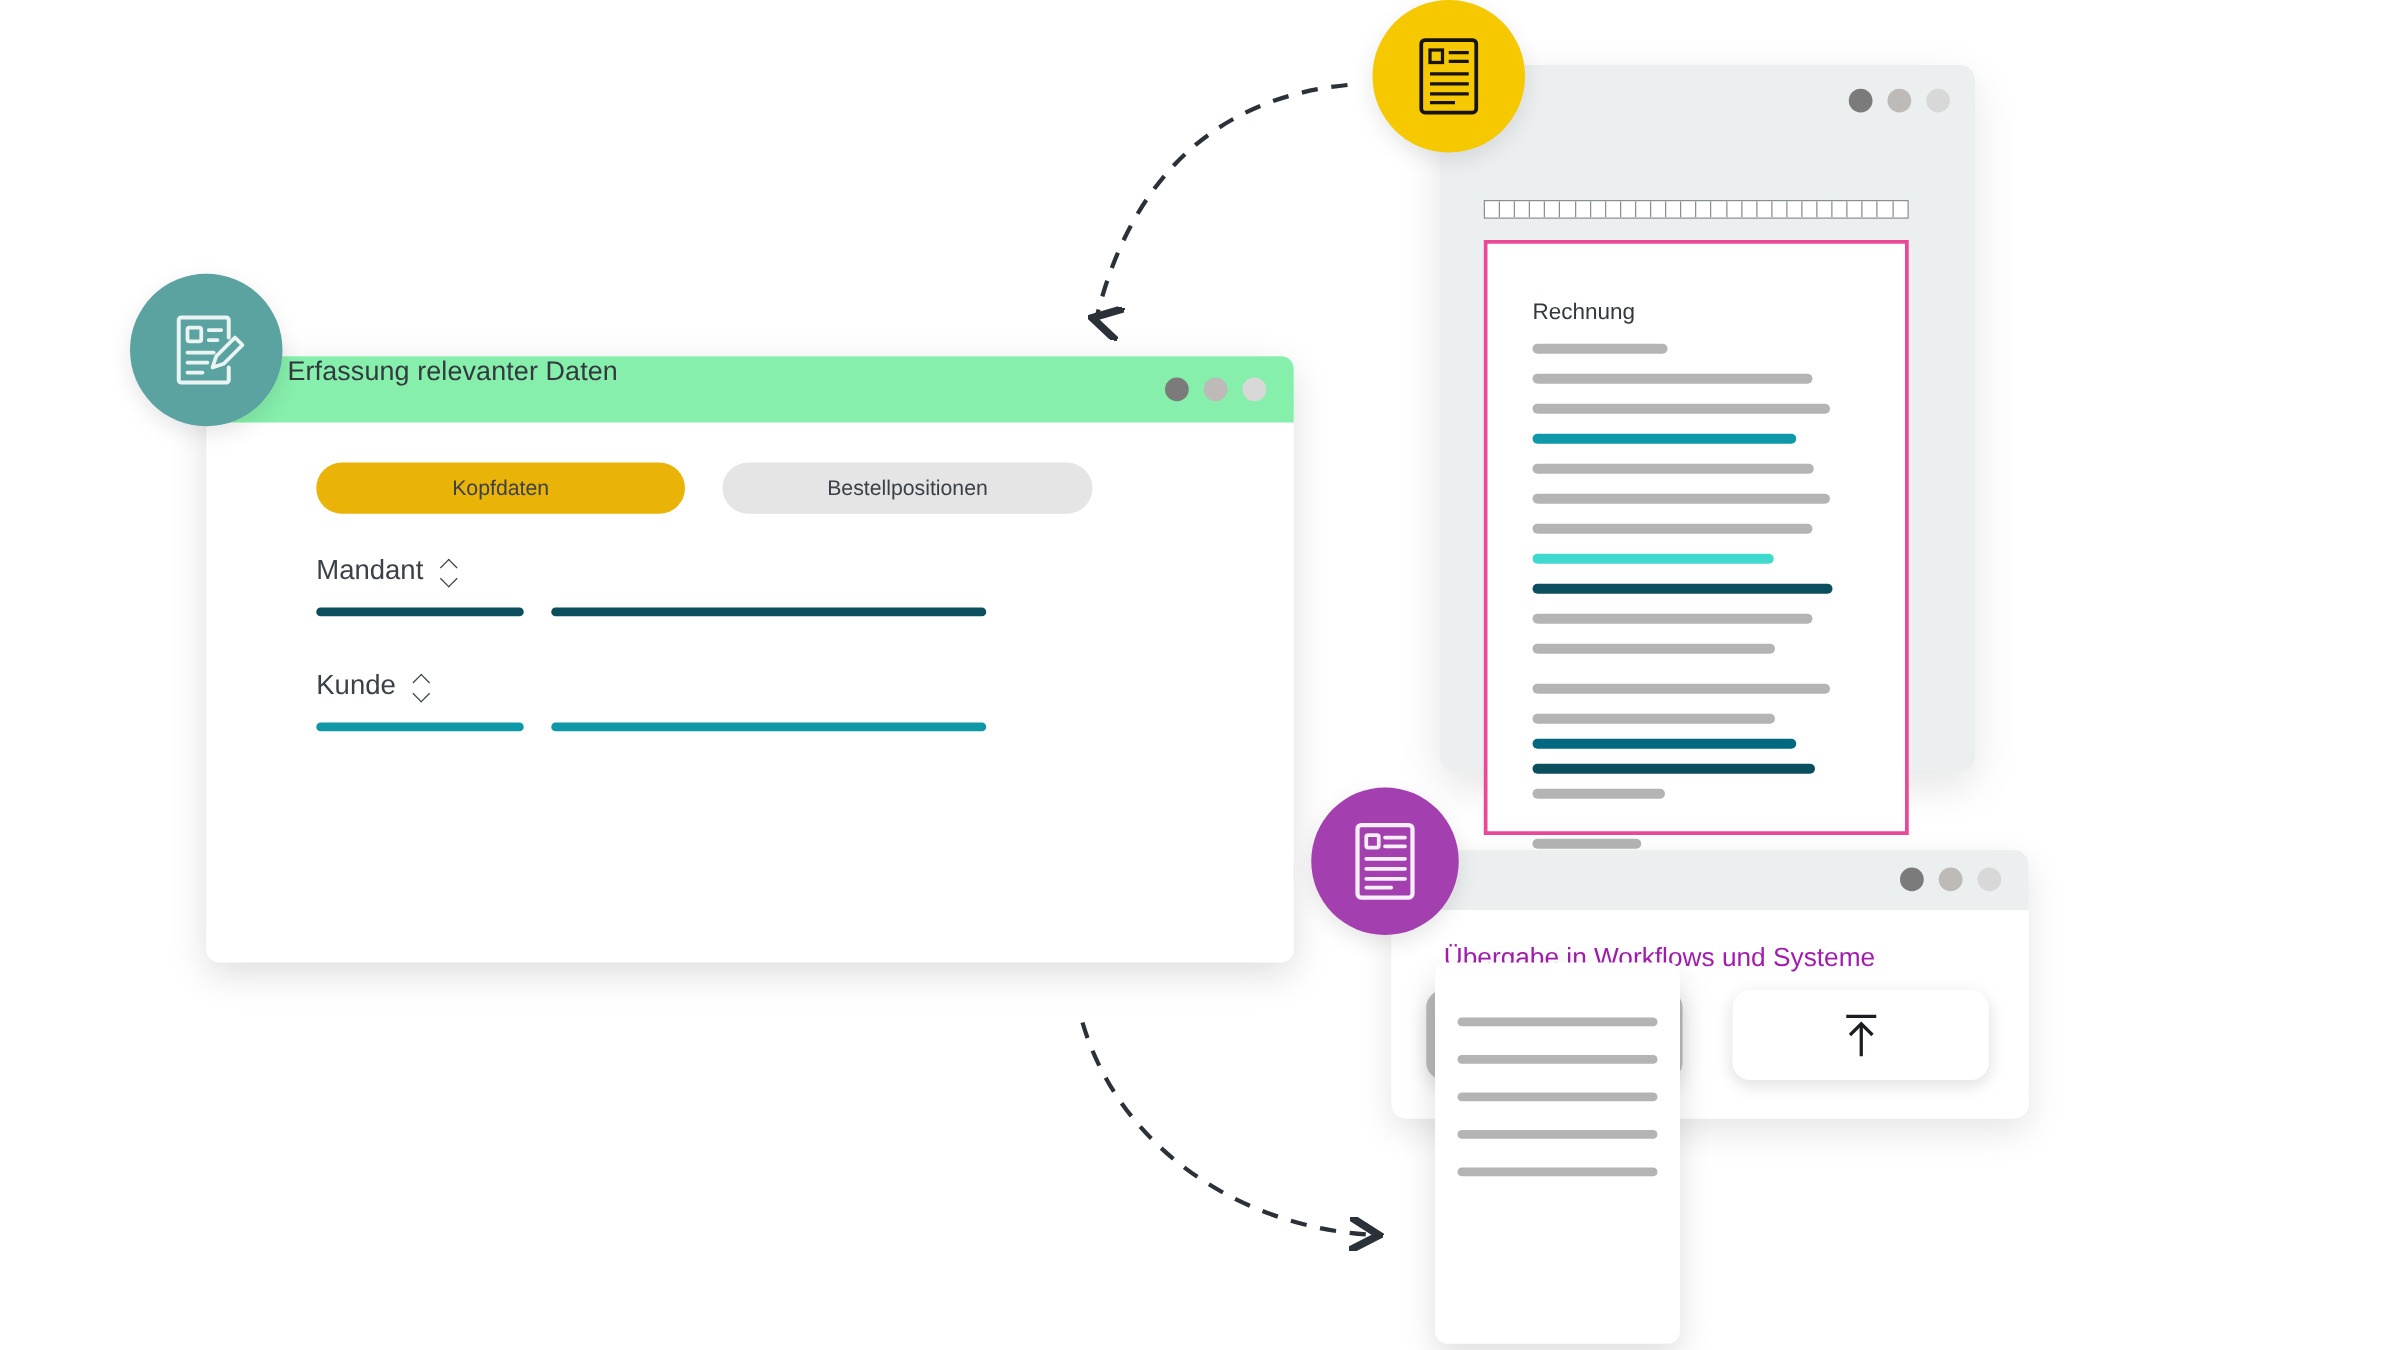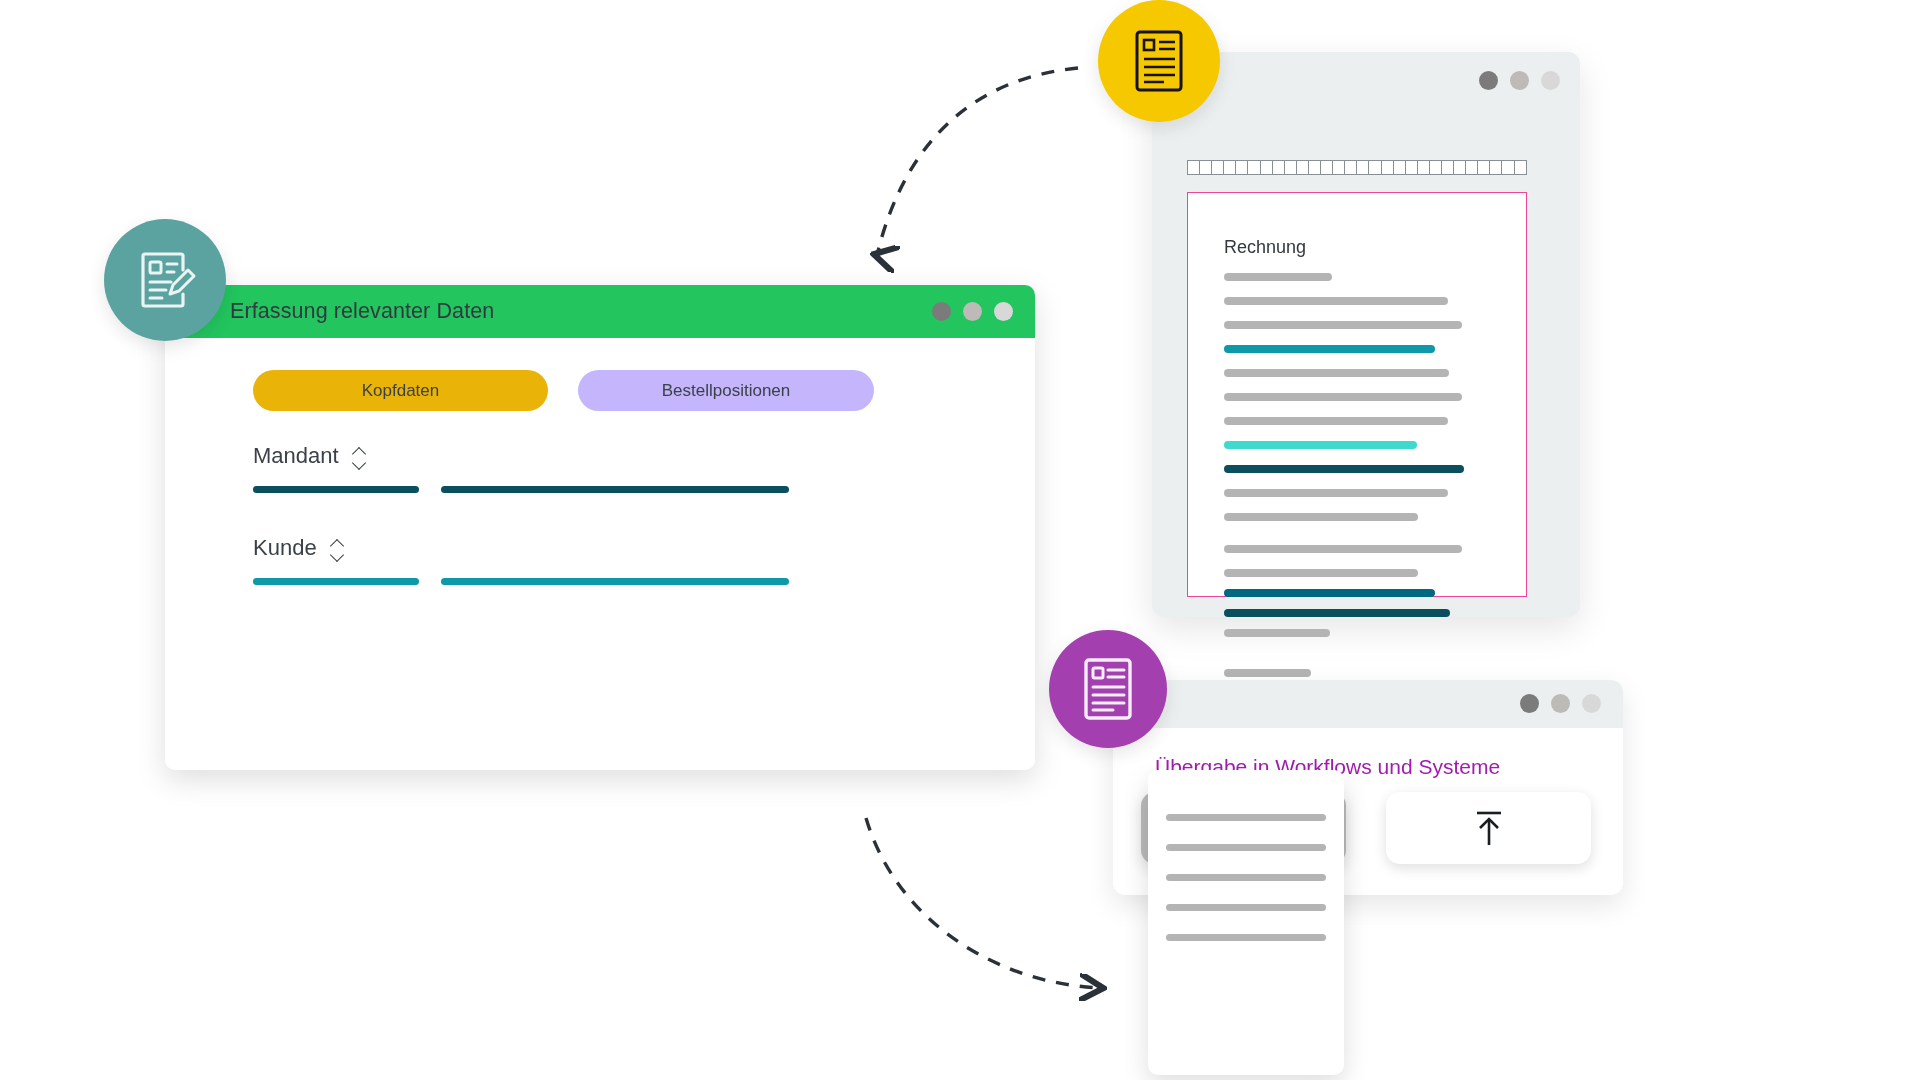--- a/index.html
+++ b/index.html
@@ -21,38 +21,38 @@
   .dot.d3 { background: #d8d8d8; }
 
   
   #win-main {
     left: 165px; top: 285px; width: 870px; height: 485px;
     background: #ffffff;
     border-radius: 10px;
     box-shadow: 0 10px 30px rgba(0,0,0,0.13);
   }
   #win-main .win-bar {
-    height: 53px; background: #22c55e; border-radius: 10px 10px 0 0;
-    display: flex; align-items: center;
+    height: 53px; background: #86efac; border-radius: 10px 10px 0 0;
+    display: flex; 
   }
   #win-main .win-title {
     margin-left: 65px; font-size: 21.5px; color: #33393f; font-weight: 400;
     letter-spacing: .1px;
   }
   #win-main .dots { right: 22px; top: 17px; }
 
   .tabs { position: absolute; left: 88px; top: 85px; display: flex; gap: 30px; }
   .tab {
     height: 41px; border-radius: 21px; display: flex; align-items: center;
     justify-content: center; font-size: 17px; color: #3b4148; font-weight: 400;
     cursor: pointer; border: none;
     font-family: "Liberation Sans", sans-serif;
   }
   .tab.active { background: #eab308; width: 295px; }
-  .tab.inactive { background: #c4b5fd; width: 296px; }
+  .tab.inactive { background: #e5e5e5; width: 296px; }
 
   .field-group { position: absolute; left: 88px; }
   .field-label {
     font-size: 22px; color: #3b4148; display: flex; align-items: center; gap: 14px;
     white-space: nowrap;
   }
   .spinner { display: inline-flex; flex-direction: column; justify-content: center;
              align-items: center; gap: 5px; padding-top: 2px; }
   .chev { width: 13px; height: 7px; position: relative; }
   .chev::before {
@@ -76,22 +76,22 @@
   #win-doc .win-bar { height: 57px; background: #eceff0; }
   #win-doc .dots { right: 20px; top: 19px; }
   .ruler {
     position: absolute; left: 35px; top: 108px; width: 340px; height: 15px;
     background: #ffffff; border: 1px solid #8a8f94;
     display: flex; overflow: hidden;
   }
   .ruler span { flex: 1 0 auto; width: 12.1px; border-right: 1px solid #8a8f94; }
   .ruler span:last-child { border-right: none; }
   .page {
-    position: absolute; left: 35px; top: 140px; width: 340px; height: 405px;
-    background: #ffffff; border: 1px solid #ec4899;
+    position: absolute; left: 35px; top: 140px; width: 340px; height: 476px;
+    background: #ffffff; border: 3px solid #ec4899;
   }
   .page-title { position: absolute; left: 36px; top: 44px; font-size: 18px; color: #33393f; }
   .doc-line { position: absolute; left: 36px; height: 8px; border-radius: 4px; }
 
   
   #win-flow {
     left: 1113px; top: 680px; width: 510px; height: 215px;
     background: #ffffff; border-radius: 12px;
     box-shadow: 0 10px 28px rgba(0,0,0,0.10);
   }

